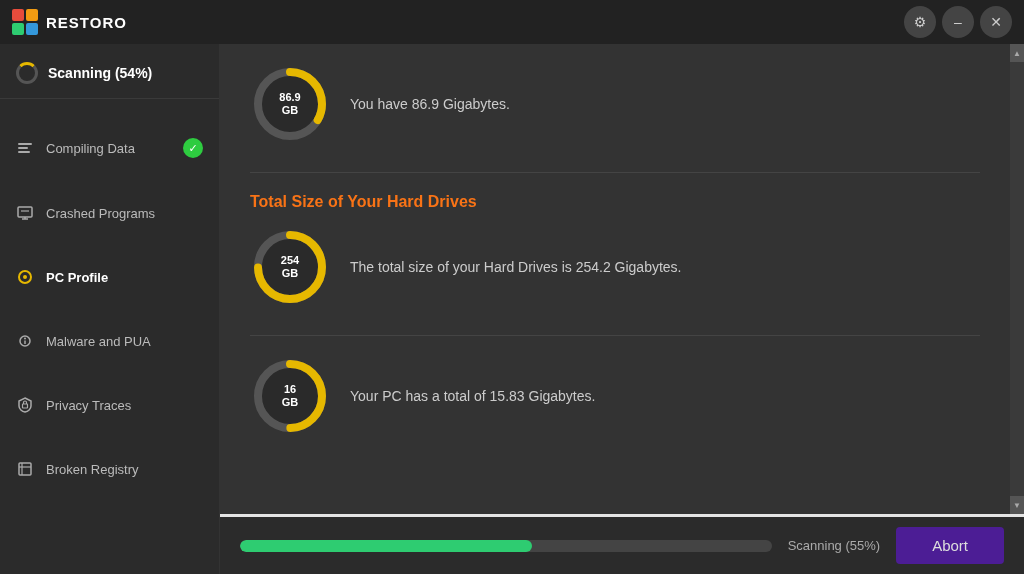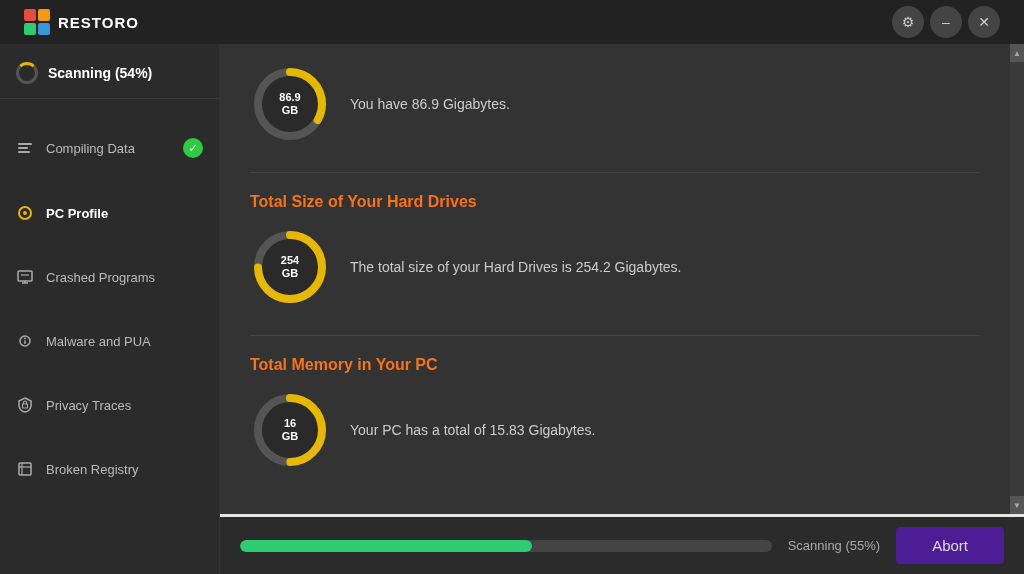--- a/index.html
+++ b/index.html
@@ -13,21 +13,21 @@
       display: flex;
       flex-direction: column;
     }
 
     
     .title-bar {
       background: #222;
       height: 44px;
       display: flex;
       align-items: center;
-      padding: 0 24px;
+      padding: 0 12px;
       flex-shrink: 0;
     }
     .title-bar-logo {
       display: flex;
       align-items: center;
       gap: 8px;
     }
     .logo-icon {
       width: 26px;
       height: 26px;
@@ -294,40 +294,40 @@
         <svg width="16" height="16" viewBox="0 0 16 16" fill="none">
           <rect x="1" y="3" width="14" height="2" rx="1" fill="#aaa"></rect>
           <rect x="1" y="7" width="10" height="2" rx="1" fill="#aaa"></rect>
           <rect x="1" y="11" width="12" height="2" rx="1" fill="#aaa"></rect>
         </svg>
       </span>
       <span>Compiling Data</span>
       <span class="check-badge">✓</span>
     </div>
 
-    <div class="sidebar-item active">
-      <span class="si-icon">
-        <svg width="16" height="16" viewBox="0 0 16 16" fill="none">
-          <circle cx="8" cy="8" r="6" stroke="#e6b800" stroke-width="2" fill="none"></circle>
-          <circle cx="8" cy="8" r="2" fill="#e6b800"></circle>
-        </svg>
-      </span>
-      <span>PC Profile</span>
-    </div>
-
     <div class="sidebar-item">
       <span class="si-icon">
         <svg width="16" height="16" viewBox="0 0 16 16" fill="none">
           <rect x="1" y="2" width="14" height="10" rx="1" stroke="#aaa" stroke-width="1.5" fill="none"></rect>
           <line x1="5" y1="14" x2="11" y2="14" stroke="#aaa" stroke-width="1.5"></line>
           <line x1="8" y1="12" x2="8" y2="14" stroke="#aaa" stroke-width="1.5"></line>
           <line x1="4" y1="6" x2="12" y2="6" stroke="#aaa" stroke-width="1.2"></line>
         </svg>
       </span>
       <span>Crashed Programs</span>
+    </div>
+
+    <div class="sidebar-item active">
+      <span class="si-icon">
+        <svg width="16" height="16" viewBox="0 0 16 16" fill="none">
+          <circle cx="8" cy="8" r="6" stroke="#e6b800" stroke-width="2" fill="none"></circle>
+          <circle cx="8" cy="8" r="2" fill="#e6b800"></circle>
+        </svg>
+      </span>
+      <span>PC Profile</span>
     </div>
 
     <div class="sidebar-item">
       <span class="si-icon">
         <svg width="16" height="16" viewBox="0 0 16 16" fill="none">
           <circle cx="8" cy="8" r="5" stroke="#aaa" stroke-width="1.5" fill="none"></circle>
           <circle cx="8" cy="5.5" r="1" fill="#aaa"></circle>
           <line x1="8" y1="7.5" x2="8" y2="11" stroke="#aaa" stroke-width="1.5"></line>
         </svg>
       </span>
@@ -390,21 +390,20 @@
               </svg>
               <div class="donut-label">254<br>GB</div>
             </div>
             <span class="stat-text">The total size of your Hard Drives is 254.2 Gigabytes.</span>
           </div>
         </div>
 
         <hr class="divider">
 
         <div class="stat-section">
-          <div class="stat-section-title">Total Memory in Your PC</div>
           <div class="stat-row">
             <div class="donut-wrap">
               <svg viewBox="0 0 80 80">
                 <circle cx="40" cy="40" r="32" fill="#2a2a2a" stroke="#555" stroke-width="8"></circle>
                 <circle cx="40" cy="40" r="32" fill="none" stroke="#e6b800" stroke-width="8" stroke-dasharray="100 101" stroke-linecap="round"></circle>
               </svg>
               <div class="donut-label">16<br>GB</div>
             </div>
             <span class="stat-text">Your PC has a total of 15.83 Gigabytes.</span>
           </div>

